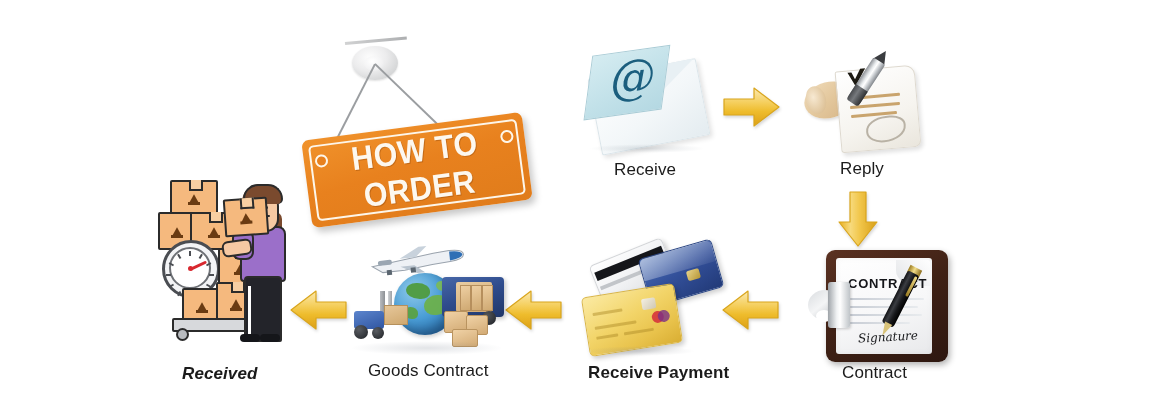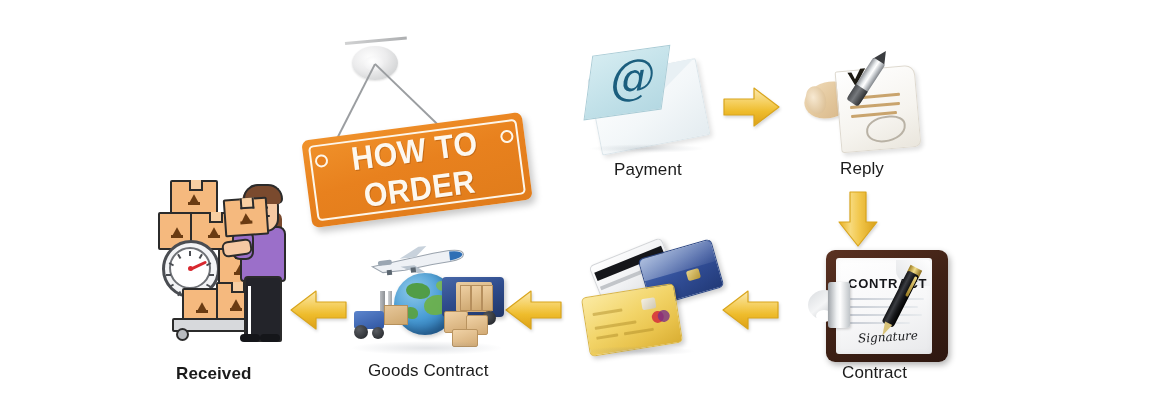--- a/index.html
+++ b/index.html
@@ -278,21 +278,21 @@
     <div id="env-wrap">
       <div id="env-body"></div>
       <div id="env-fold-l"></div>
       <div id="env-fold-r"></div>
       <div id="env-flap">
         <div id="env-at">@</div>
       </div>
     </div>
     <div id="env-shadow"></div>
   </div>
-  <div class="label" style="left:614px;top:160px;">Payment</div>
+  <div class="label" style="left:614px;top:160px;">Receive</div>
 
   <div class="arrow" style="left:722px;top:85px;">
     <svg width="60" height="44" viewBox="0 0 60 44">
       <defs>
           <linearGradient id="gaR" x1="0" y1="0" x2="0" y2="1">
         <stop offset="0%" stop-color="#fbe9b0"></stop>
             <stop offset="38%" stop-color="#f5cf5e"></stop>
         <stop offset="62%" stop-color="#eebc2c"></stop>
             <stop offset="100%" stop-color="#dda017"></stop>
       </linearGradient>
@@ -392,20 +392,21 @@
       <div class="goldline" id="gl3"></div>
       <div class="goldline" id="gl4"></div>
       <div id="card-gold-chip"></div>
       <div id="card-gold-logo">
         <div class="ccircle" id="cc-red"></div>
         <div class="ccircle" id="cc-org"></div>
       </div>
     </div>
     <div id="pay-shadow"></div>
   </div>
+  <div class="label b" style="left:588px;top:363px;">Receive Payment</div>
 
   <div class="arrow" style="left:505px;top:288px;">
     <svg width="58" height="44" viewBox="0 0 58 44">
       <defs>
           <linearGradient id="gaL2" x1="0" y1="0" x2="0" y2="1">
         <stop offset="0%" stop-color="#fbe9b0"></stop>
             <stop offset="38%" stop-color="#f5cf5e"></stop>
         <stop offset="62%" stop-color="#eebc2c"></stop>
             <stop offset="100%" stop-color="#dda017"></stop>
       </linearGradient>
@@ -540,15 +541,15 @@
       <div id="p-sleeve"></div>
       <div id="p-arm"></div>
     </div>
 
     <div class="rbox" id="rb-hand">
       <div class="tapev"></div>
       <div class="glyph"></div>
       <div class="glyph2"></div>
     </div>
   </div>
-  <div class="label b" style="left:176px;top:364px;">Received</div>
+  <div class="label b" style="left:182px;top:364px;font-style:italic;">Received</div>
 
 </div>
 
 </body></html>

